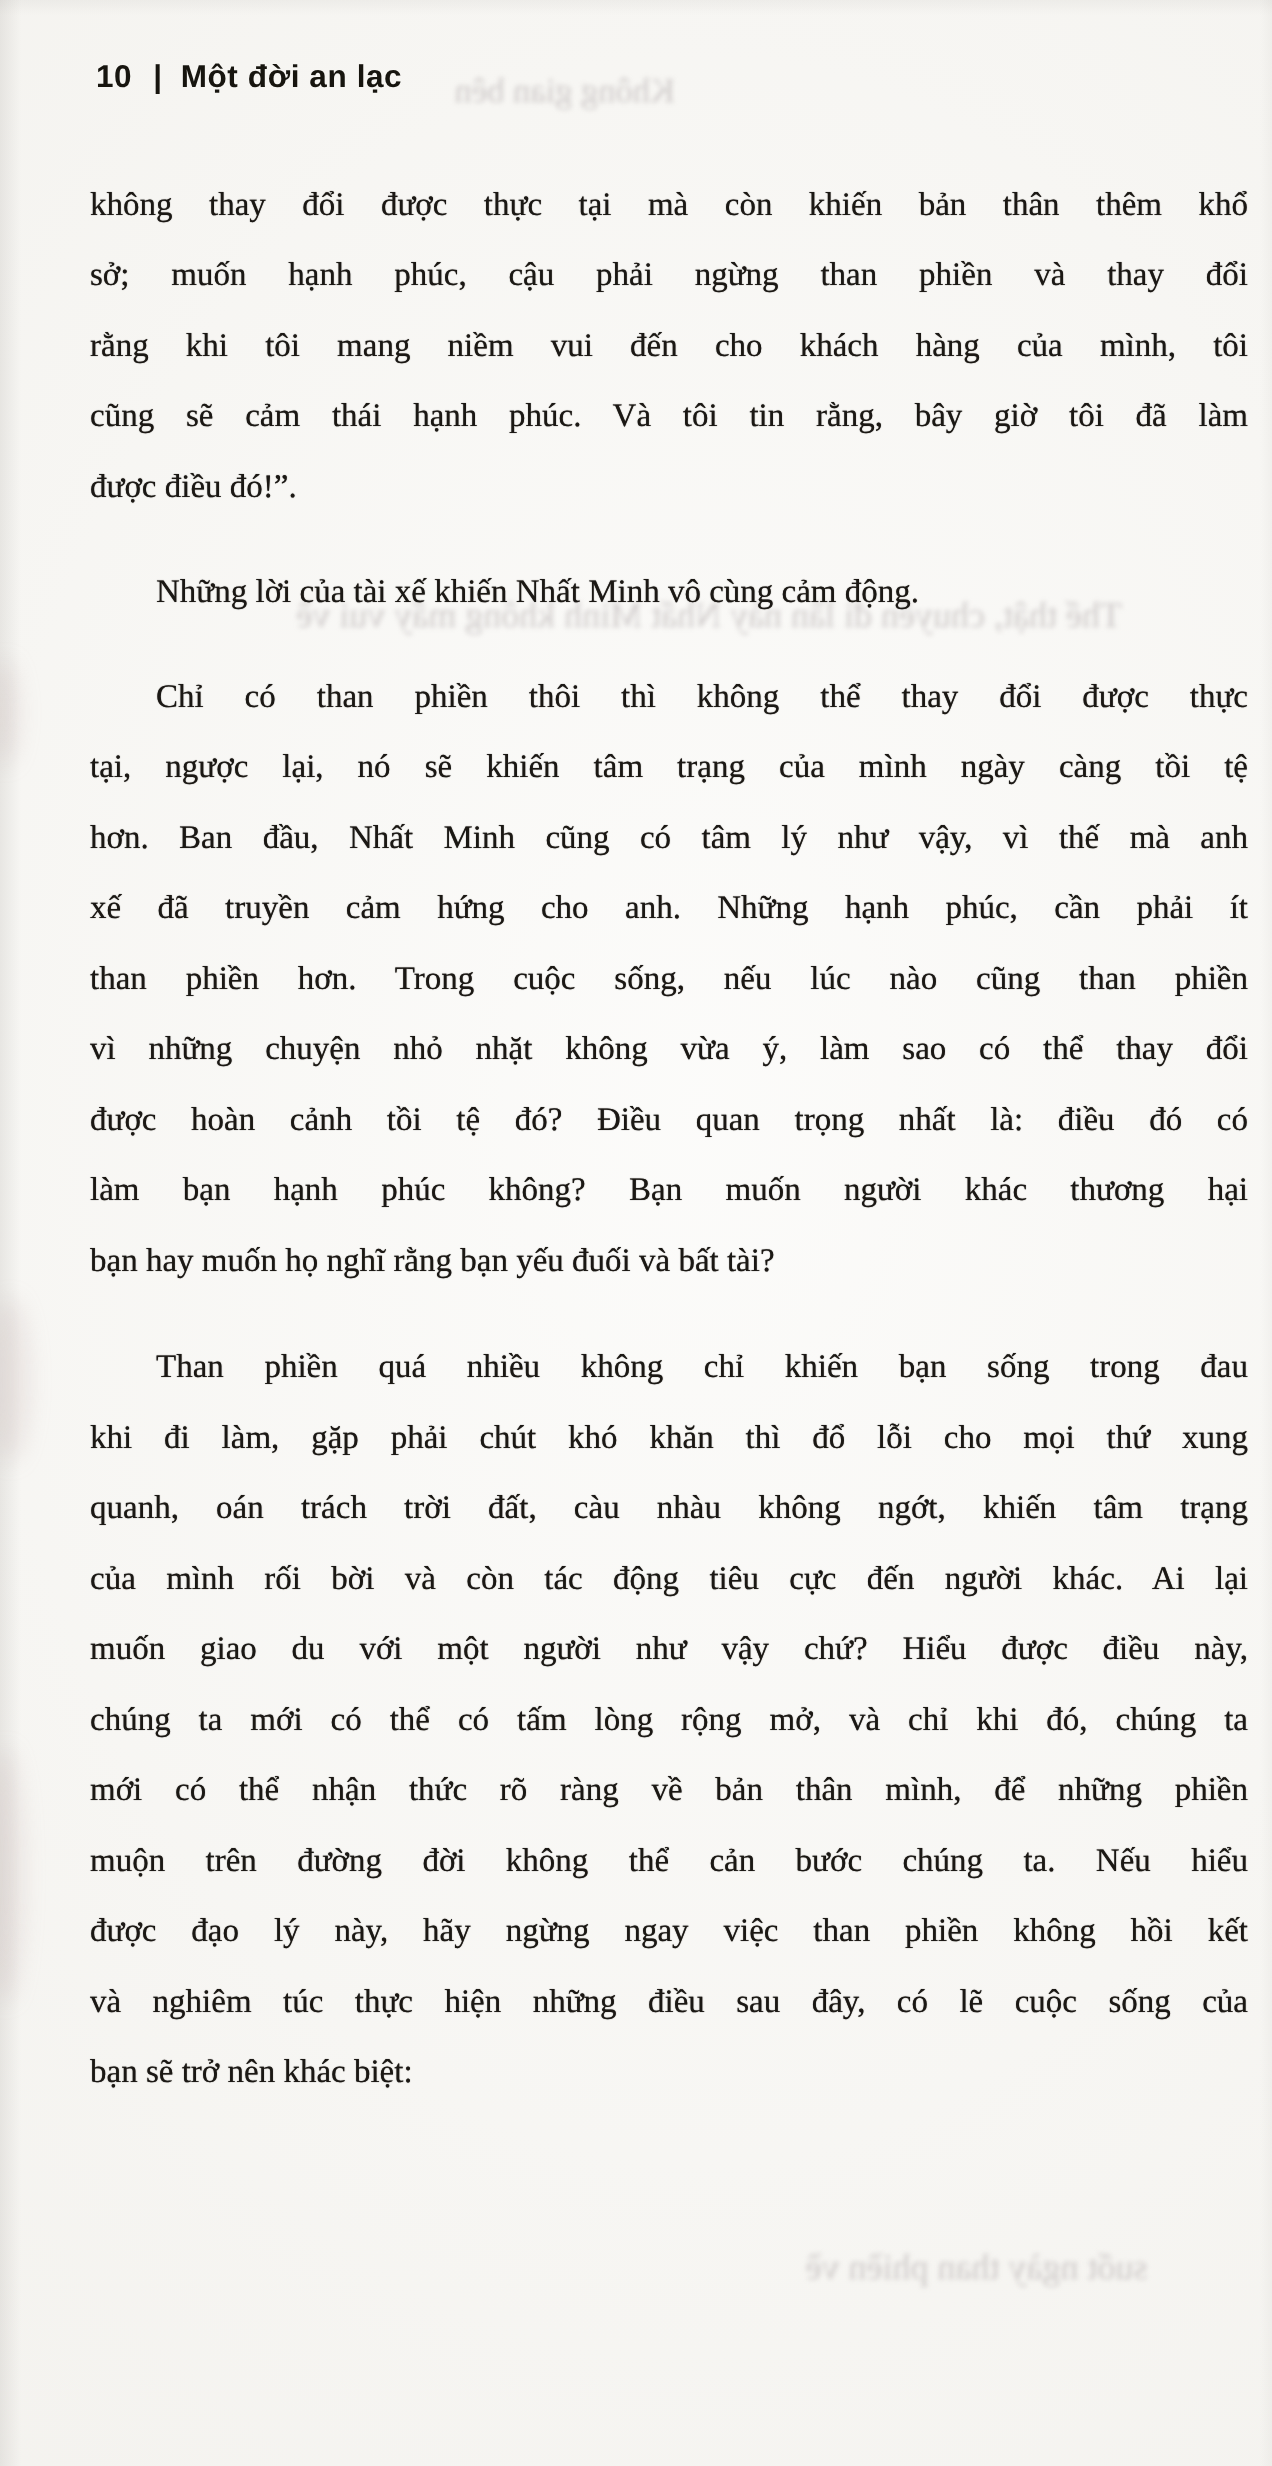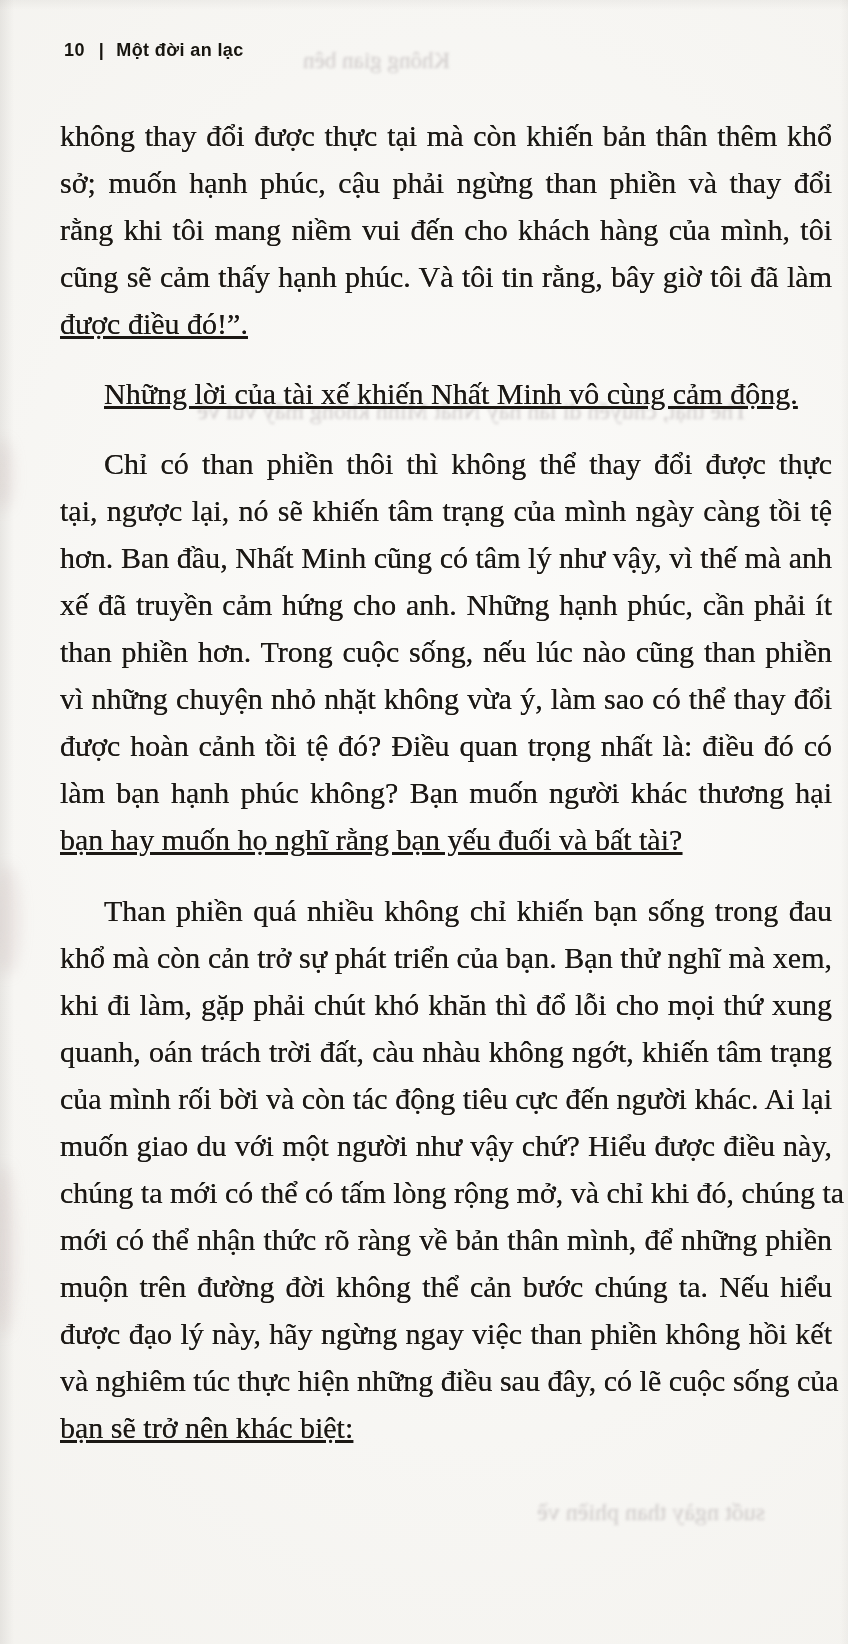--- a/index.html
+++ b/index.html
@@ -32,44 +32,44 @@
     filter: blur(7px);
   }
   .smudge.s1 { left: -6px; top: 865px;  width: 26px; height: 110px; }
   .smudge.s2 { left: -8px; top: 1165px; width: 24px; height: 170px; }
   .smudge.s3 { left: -5px; top: 440px;  width: 18px; height: 70px; }
 
   .page-header {
     position: absolute; left: 64px; top: 40px;
     font-family: "Liberation Sans", sans-serif;
     font-weight: bold;
-    font-size: 18px;
+    font-size: 21px;
     letter-spacing: 0.4px;
     color: #17150f;
     white-space: nowrap;
   }
   .page-header .divider { margin: 0 12px 0 14px; font-weight: bold; }
 
   .text-block {
     position: absolute; left: 60px; top: 112px; width: 772px;
   }
   .paragraph { margin: 0 0 23px 0; }
   .paragraph:last-child { margin-bottom: 0; margin-top: 24px; }
   .line {
-    font-size: 30px;
+    font-size: 22px;
     line-height: 47px;
     height: 47px;
     text-align: justify;
     text-align-last: justify;
     white-space: nowrap;
     overflow: visible;
     text-shadow: 0 0 0.6px rgba(27,24,20,0.85);
   }
   .line.indent { text-indent: 44px; }
-  .line.last { text-align-last: left; text-decoration: underline; }
+  .line.last { text-align-last: left; }
 
   
   .ghost-layer { position: absolute; inset: 0; pointer-events: none; }
   .ghost {
     position: absolute;
     transform: scaleX(-1);
     color: rgba(148,138,140,0.42);
     filter: blur(1.6px);
     font-size: 24px;
     line-height: 30px;
@@ -95,40 +95,39 @@
 
   <div class="page-header">
     <span>10</span><span class="divider">|</span><span>Một đời an lạc</span>
   </div>
 
   <div class="text-block">
       <div class="paragraph">
         <div class="line">không thay đổi được thực tại mà còn khiến bản thân thêm khổ</div>
         <div class="line">sở; muốn hạnh phúc, cậu phải ngừng than phiền và thay đổi</div>
         <div class="line">rằng khi tôi mang niềm vui đến cho khách hàng của mình, tôi</div>
-        <div class="line">cũng sẽ cảm thấy hạnh phúc. Và tôi tin rằng, bây giờ tôi đã làm</div>
+        <div class="line">cũng sẽ cảm thái hạnh phúc. Và tôi tin rằng, bây giờ tôi đã làm</div>
         <div class="line last">được điều đó!”.</div>
       </div>
       <div class="paragraph">
         <div class="line indent last">Những lời của tài xế khiến Nhất Minh vô cùng cảm động.</div>
       </div>
       <div class="paragraph">
         <div class="line indent">Chỉ có than phiền thôi thì không thể thay đổi được thực</div>
         <div class="line">tại, ngược lại, nó sẽ khiến tâm trạng của mình ngày càng tồi tệ</div>
         <div class="line">hơn. Ban đầu, Nhất Minh cũng có tâm lý như vậy, vì thế mà anh</div>
         <div class="line">xế đã truyền cảm hứng cho anh. Những hạnh phúc, cần phải ít</div>
         <div class="line">than phiền hơn. Trong cuộc sống, nếu lúc nào cũng than phiền</div>
         <div class="line">vì những chuyện nhỏ nhặt không vừa ý, làm sao có thể thay đổi</div>
         <div class="line">được hoàn cảnh tồi tệ đó? Điều quan trọng nhất là: điều đó có</div>
         <div class="line">làm bạn hạnh phúc không? Bạn muốn người khác thương hại</div>
         <div class="line last">bạn hay muốn họ nghĩ rằng bạn yếu đuối và bất tài?</div>
       </div>
       <div class="paragraph">
         <div class="line indent">Than phiền quá nhiều không chỉ khiến bạn sống trong đau</div>
-        <div class="line">khổ mà còn cản trở sự phát triển của bạn. Bạn thử nghĩ mà xem,</div>
         <div class="line">khi đi làm, gặp phải chút khó khăn thì đổ lỗi cho mọi thứ xung</div>
         <div class="line">quanh, oán trách trời đất, càu nhàu không ngớt, khiến tâm trạng</div>
         <div class="line">của mình rối bời và còn tác động tiêu cực đến người khác. Ai lại</div>
         <div class="line">muốn giao du với một người như vậy chứ? Hiểu được điều này,</div>
         <div class="line">chúng ta mới có thể có tấm lòng rộng mở, và chỉ khi đó, chúng ta</div>
         <div class="line">mới có thể nhận thức rõ ràng về bản thân mình, để những phiền</div>
         <div class="line">muộn trên đường đời không thể cản bước chúng ta. Nếu hiểu</div>
         <div class="line">được đạo lý này, hãy ngừng ngay việc than phiền không hồi kết</div>
         <div class="line">và nghiêm túc thực hiện những điều sau đây, có lẽ cuộc sống của</div>
         <div class="line last">bạn sẽ trở nên khác biệt:</div>

